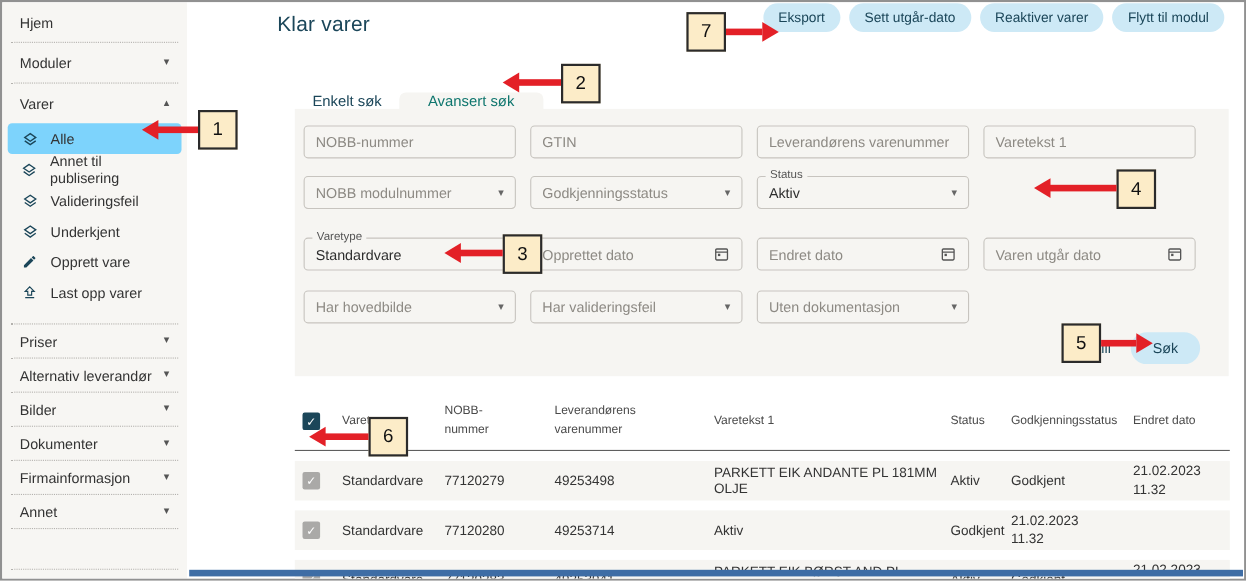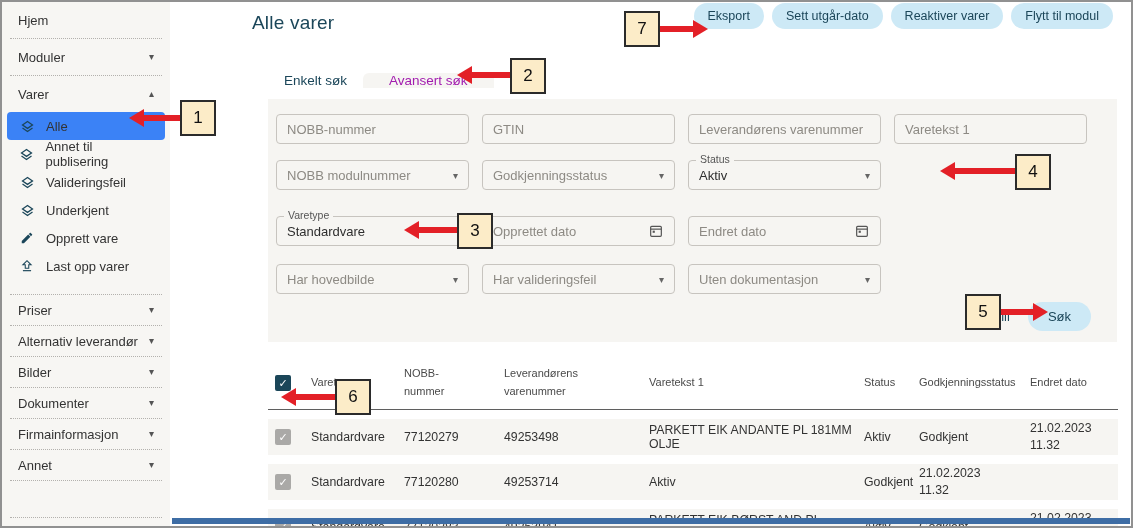--- a/index.html
+++ b/index.html
@@ -6,33 +6,33 @@
   body { background:#fff; font-family:"Liberation Sans", sans-serif; }
   .screen{position:relative;width:1133px;height:528px;border:2px solid #919191;background:#fff;overflow:hidden}
 
   
   .sidebar{position:absolute;left:0;top:0;bottom:0;width:168px;background:#f7f6f3;padding-top:0}
   .side-item{display:flex;align-items:center;justify-content:space-between;height:36px;padding:0 16px;font-size:13px;color:#333;cursor:pointer}
   .side-item-sm{height:30px}
   .side-divider{border-top:1px dotted #b3b1ad;margin:0 8px}
   .side-divider-bottom{position:absolute;left:8px;right:8px;bottom:8px;border-top:1px dotted #b3b1ad}
   .side-child{display:flex;align-items:center;gap:11px;height:28px;padding:0 10px 0 12px;font-size:13px;color:#333;margin:0 5px;border-radius:4px;cursor:pointer}
-  .side-child.selected{background:#3b82f6}
+  .side-child.selected{background:#7dd3fc}
   .chev{font-size:10px;color:#555;line-height:1}
   .sicon{display:flex;align-items:center;justify-content:center;width:16px;height:16px}
 
   
   .main{position:absolute;left:168px;top:0;right:0;bottom:0;background:#fff}
   .page-title{position:absolute;left:82px;top:10px;font-size:19px;color:#1b4659;letter-spacing:.2px}
   .top-actions{position:absolute;right:18px;top:1px;display:flex;gap:8px}
   .pill{background:#cde9f6;color:#1b4659;border:none;border-radius:16px;padding:6px 14px;font-size:12.5px;cursor:pointer;white-space:nowrap;font-family:inherit}
 
-  .tabs{position:absolute;left:98px;top:60px;display:flex;height:37px;align-items:center}
+  .tabs{position:absolute;left:98px;top:60px;display:flex;height:37px;align-items:flex-end}
   .tab{display:flex;align-items:center;padding:0 16px;font-size:13.5px;color:#1b4659;cursor:pointer}
-  .tab.active{background:#f6f5f2;color:#a21caf;border-radius:6px 6px 0 0;padding:0 26px}
+  .tab.active{background:#f6f5f2;color:#0f766e;border-radius:6px 6px 0 0;padding:0 26px}
 
   .panel{position:absolute;left:98px;top:97px;width:849px;height:243px;background:#f6f5f2;padding:15px 26px 0 8px}
   .frow{display:flex;gap:13px}
   .m16{margin-top:16px}.m26{margin-top:26px}.m18{margin-top:18px}
   .field{position:relative;flex:0 0 193px;height:30px;border:1px solid #c7c4bf;border-radius:4px;display:flex;align-items:center;padding:0 10px;background:transparent;cursor:pointer}
   .field .ph{color:#8d8a84;font-size:13px;flex:1;white-space:nowrap;overflow:hidden}
   .field .val{color:#2e2e2e;font-size:13px;flex:1;white-space:nowrap;overflow:hidden}
   .field input{border:none;background:transparent;outline:none;font-size:13px;color:#333;width:100%;font-family:inherit}
   .field input::placeholder{color:#8d8a84;opacity:1}
   .float-label{position:absolute;top:-7px;left:7px;background:#f6f5f2;padding:0 4px;font-size:10.5px;color:#555;line-height:1.1}
@@ -165,21 +165,21 @@
     <div class="side-divider"></div>
     <div class="side-item side-item-sm">
       <span>Annet</span>
       <span class="chev">▾</span>
     </div>
     <div class="side-divider"></div>
     <div class="side-divider-bottom"></div>
   </aside>
 
   <div class="main">
-    <div class="page-title">Alle varer</div>
+    <div class="page-title">Klar varer</div>
 
     <div class="top-actions">
       <button class="pill">Eksport</button>
       <button class="pill">Sett utgår-dato</button>
       <button class="pill">Reaktiver varer</button>
       <button class="pill">Flytt til modul</button>
     </div>
 
     <div class="tabs">
       <div class="tab">Enkelt søk</div>
@@ -228,20 +228,30 @@
           <span class="ficon">
             <svg width="16" height="16" viewBox="0 0 24 24">
                 <rect x="4" y="5" width="16" height="15" rx="1.5" fill="none" stroke="#555" stroke-width="1.8"></rect>
                 <path d="M4 9.2 H20" stroke="#555" stroke-width="1.8"></path>
                 <rect x="7" y="11.5" width="3.2" height="3.2" fill="#555"></rect>
               </svg>
           </span>
         </div>
         <div class="field">
           <span class="ph">Endret dato</span>
+          <span class="ficon">
+            <svg width="16" height="16" viewBox="0 0 24 24">
+                <rect x="4" y="5" width="16" height="15" rx="1.5" fill="none" stroke="#555" stroke-width="1.8"></rect>
+                <path d="M4 9.2 H20" stroke="#555" stroke-width="1.8"></path>
+                <rect x="7" y="11.5" width="3.2" height="3.2" fill="#555"></rect>
+              </svg>
+          </span>
+        </div>
+        <div class="field">
+          <span class="ph">Varen utgår dato</span>
           <span class="ficon">
             <svg width="16" height="16" viewBox="0 0 24 24">
                 <rect x="4" y="5" width="16" height="15" rx="1.5" fill="none" stroke="#555" stroke-width="1.8"></rect>
                 <path d="M4 9.2 H20" stroke="#555" stroke-width="1.8"></path>
                 <rect x="7" y="11.5" width="3.2" height="3.2" fill="#555"></rect>
               </svg>
           </span>
         </div>
       </div>
 

